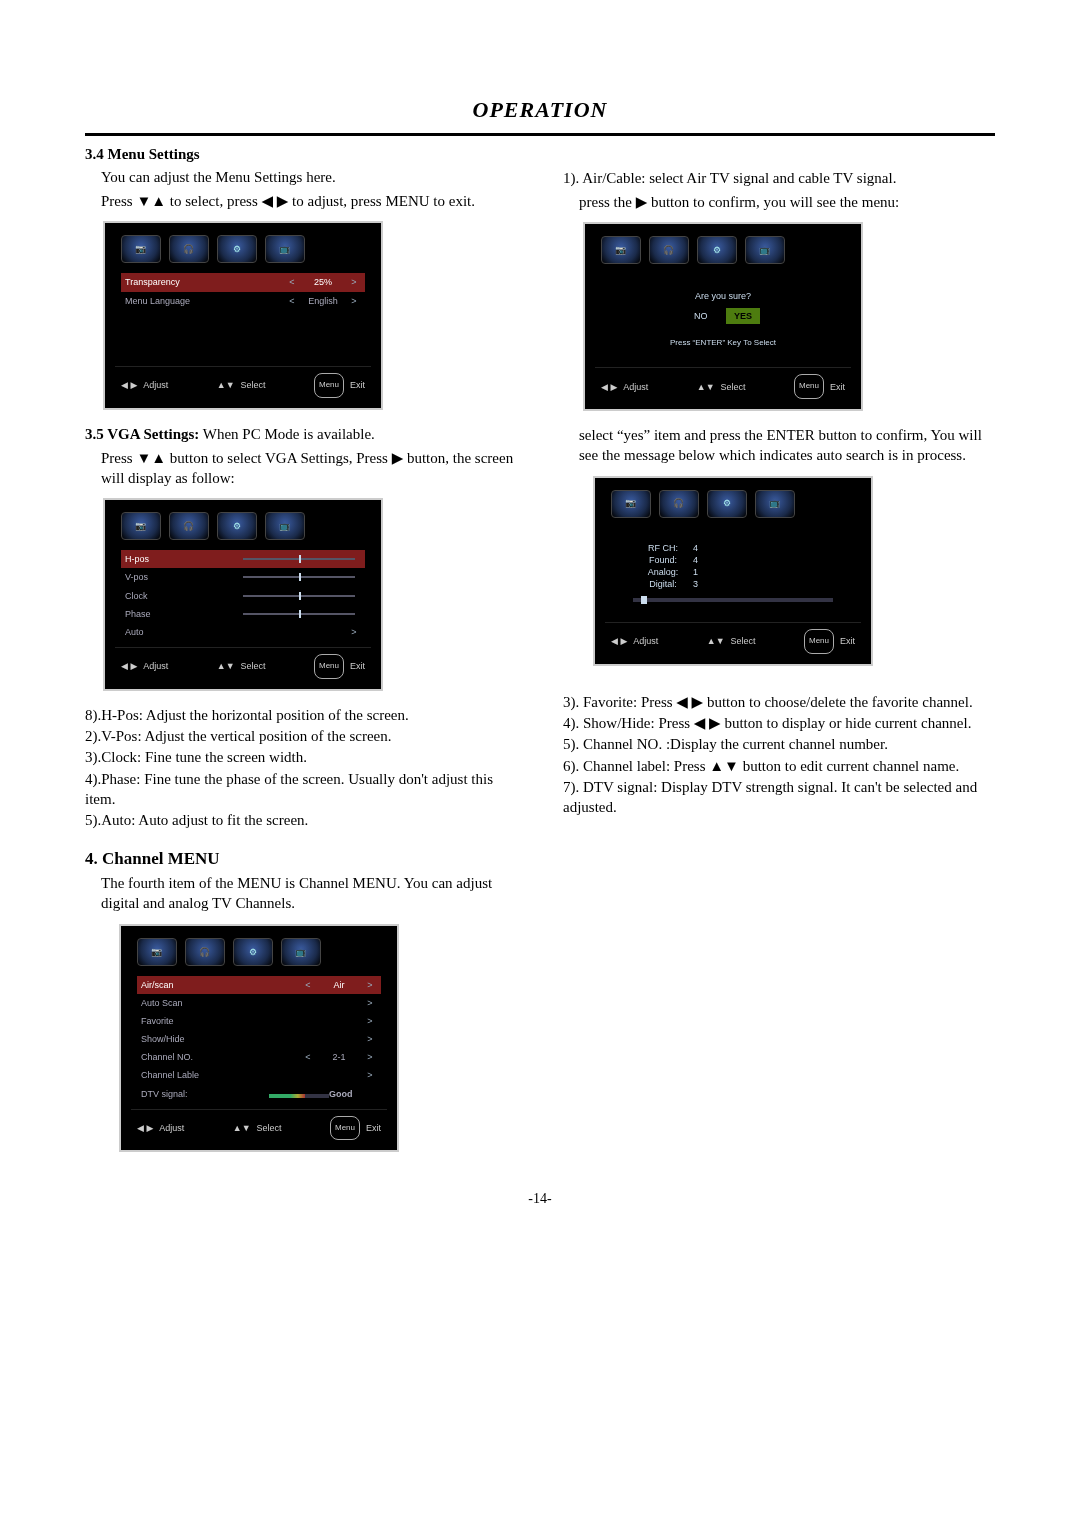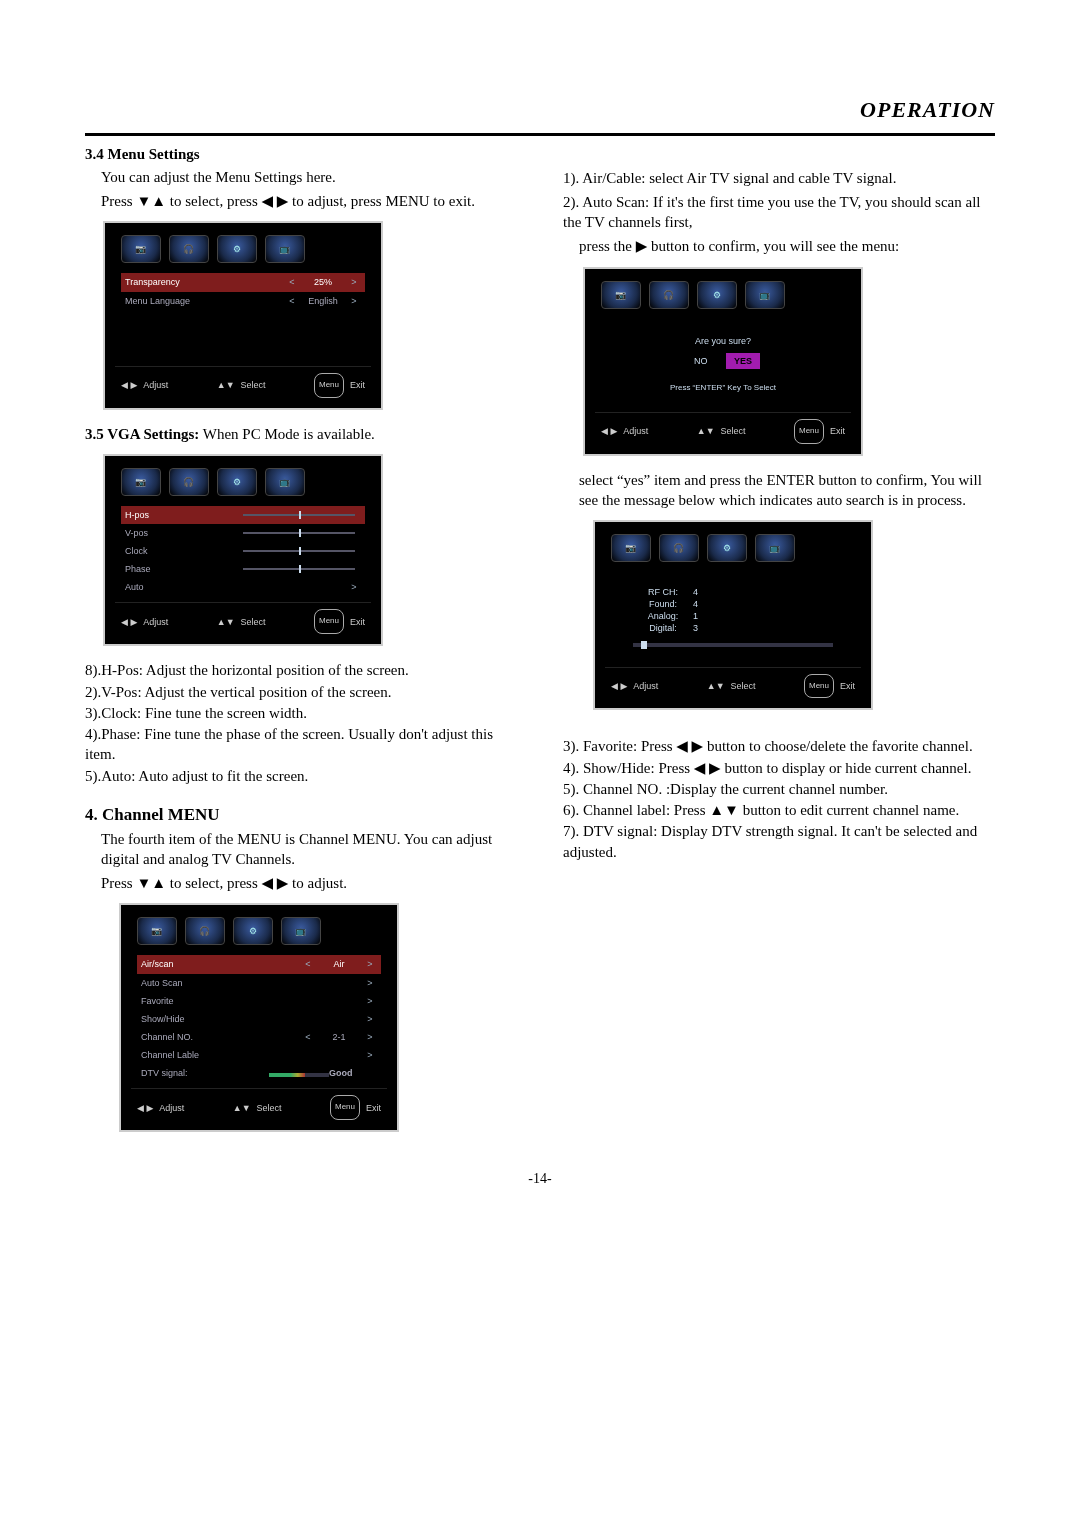--- a/index.html
+++ b/index.html
@@ -12,21 +12,21 @@
     padding: 95px 85px 40px 85px;
     font-size: 15px;
     line-height: 1.35;
   }
   .rule-top {
     border-top: 3px solid #000;
     margin-top: 8px;
     margin-bottom: 8px;
   }
   .header-title {
-    text-align: right;
+    text-align: center;
     font-style: italic;
     font-weight: bold;
     font-size: 22px;
     letter-spacing: 1px;
     margin-bottom: 4px;
   }
   .columns {
     display: flex;
     gap: 46px;
   }
@@ -127,21 +127,21 @@
     text-align: center;
     padding: 18px 0 18px 0;
     color: #cde;
   }
   .dialog-box .btn {
     display: inline-block;
     padding: 2px 8px;
     margin: 6px 4px;
     font-size: 9px;
   }
-  .dialog-box .btn.yes { background: #a21caf; color: #000; font-weight: bold; }
+  .dialog-box .btn.yes { background: #4d7c0f; color: #000; font-weight: bold; }
   .dialog-box .tiny { font-size: 8px; margin-top: 8px; }
   .scan-box {
     padding: 14px 22px;
     color: #cde;
     font-size: 9px;
     text-align: center;
   }
   .scan-row { display: flex; }
   .scan-row .k { width: 60px; }
   .scan-bar {
@@ -229,20 +229,23 @@
         <span>Select</span>
         <span class="sp"></span>
         <span class="menu-oval">Menu</span>
         <span>Exit</span>
       </div>
     </div>
 
     <p>
       <b><span>3.5  VGA Settings:</span></b><span> When PC Mode is  available.</span>
     </p>
+    <div class="indent">
+      <p>Press ▼▲ button to select VGA Settings, Press ▶ button, the screen will display as follow:</p>
+    </div>
 
     <div class="osd" style="margin-left:18px;">
       <div class="osd-tabs">
         <div class="osd-tab">📷</div>
         <div class="osd-tab">🎧</div>
         <div class="osd-tab">⚙</div>
         <div class="osd-tab">📺</div>
       </div>
       <div class="osd-body">
         <div class="osd-row hi">
@@ -282,21 +285,20 @@
       <p>8).H-Pos: Adjust the horizontal position of the screen.</p>
       <p>2).V-Pos: Adjust the vertical position of the screen.</p>
       <p>3).Clock: Fine tune the screen width.</p>
       <p style="padding-left:0;">4).Phase: Fine tune the phase of the screen. Usually don't adjust this item.</p>
       <p>5).Auto: Auto adjust to fit the screen.</p>
     </div>
 
     <p class="sec-heading-lg">4. Channel MENU</p>
     <div class="indent">
       <p>The fourth item of the MENU is Channel MENU. You can adjust digital and analog TV Channels.</p>
-      <p>Press ▼▲   to select, press ◀ ▶   to adjust.</p>
     </div>
 
     <div class="osd" style="margin-left:34px;">
       <div class="osd-tabs">
         <div class="osd-tab">📷</div>
         <div class="osd-tab">🎧</div>
         <div class="osd-tab">⚙</div>
         <div class="osd-tab">📺</div>
       </div>
       <div class="osd-body">
@@ -344,21 +346,20 @@
         <span class="menu-oval">Menu</span>
         <span>Exit</span>
       </div>
     </div>
 
   </div>
 
   <div class="col">
     <div style="height:24px;"></div>
     <p>1). Air/Cable: select Air TV signal and cable TV signal.</p>
-    <p>2). Auto Scan: If it's the first time you use the TV, you should scan all the TV channels first,</p>
     <p class="indent">press the ▶ button  to confirm, you will see the menu:</p>
 
     <div class="osd" style="margin-left:20px;">
       <div class="osd-tabs">
         <div class="osd-tab">📷</div>
         <div class="osd-tab">🎧</div>
         <div class="osd-tab">⚙</div>
         <div class="osd-tab">📺</div>
       </div>
       <div class="osd-body dialog-box">

